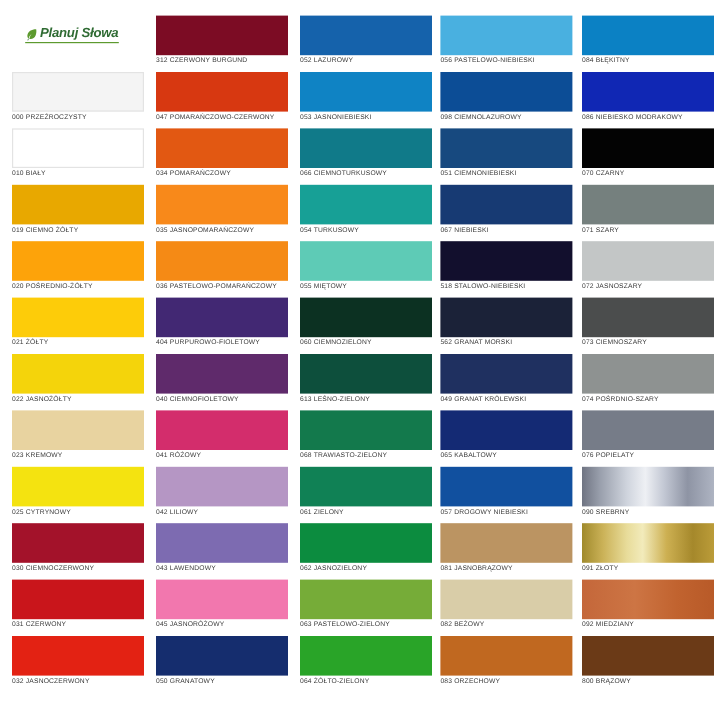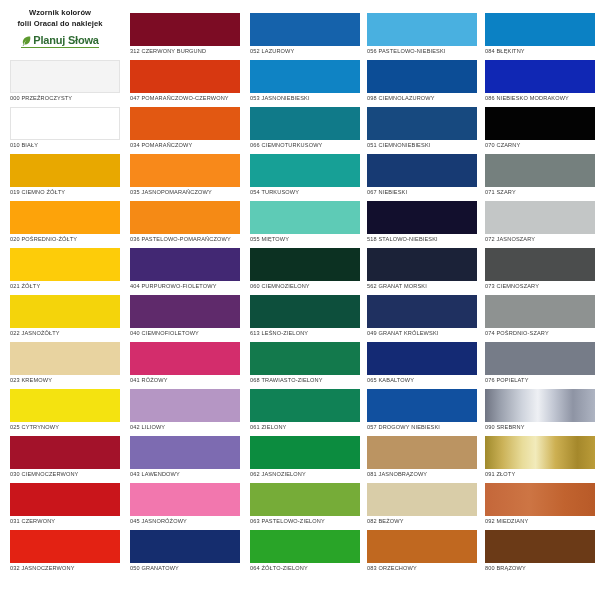--- a/index.html
+++ b/index.html
@@ -27,26 +27,27 @@
   }
   #title{
     font-size:7.6px;
     font-weight:bold;
     color:#1b1b1b;
     text-align:center;
     line-height:1.45;
     letter-spacing:0.1px;
   }
   #logo{
-    margin-top:6px;
+    margin-top:16px;
     display:flex;
     align-items:flex-start;
     gap:1px;
     border-bottom:1.6px solid #5d9a2f;
     padding-bottom:1px;
+    font-style:italic;
   }
   #logo-mark{
     width:11px;height:11px;
     display:block;
     flex:0 0 auto;
   }
   #logo-text{
     font-size:11px;
     font-weight:bold;
     color:#2f6b33;
@@ -84,24 +85,20 @@
     white-space:nowrap;
     line-height:1;
   }
 </style>
 </head>
 <body>
 
 <div id="sheet">
 
   <div id="header">
-    <div id="title">
-      <div>Wzornik kolorów</div>
-      <div>folii Oracal do naklejek</div>
-    </div>
     <div id="logo">
       <svg id="logo-mark" viewBox="0 0 24 24">
         <path d="M20 3C11 3 5 7 4 14c-.4 2.8.6 5 2.4 6.2.5-3.6 2.3-6.6 5.4-8.6-2.3 2.3-3.7 5.2-4 8.9 4.9 1 9.3-1.6 11.1-6.1C20.5 10.3 20.6 6.4 20 3z" fill="#5d9a2f"></path>
         <path d="M6.2 20.6c-.6.6-1 1.3-1.2 2.1" stroke="#2f6b33" stroke-width="1.6" fill="none" stroke-linecap="round"></path>
       </svg>
       <span id="logo-text">Planuj Słowa</span>
     </div>
   </div>
 
   <div id="grid">

